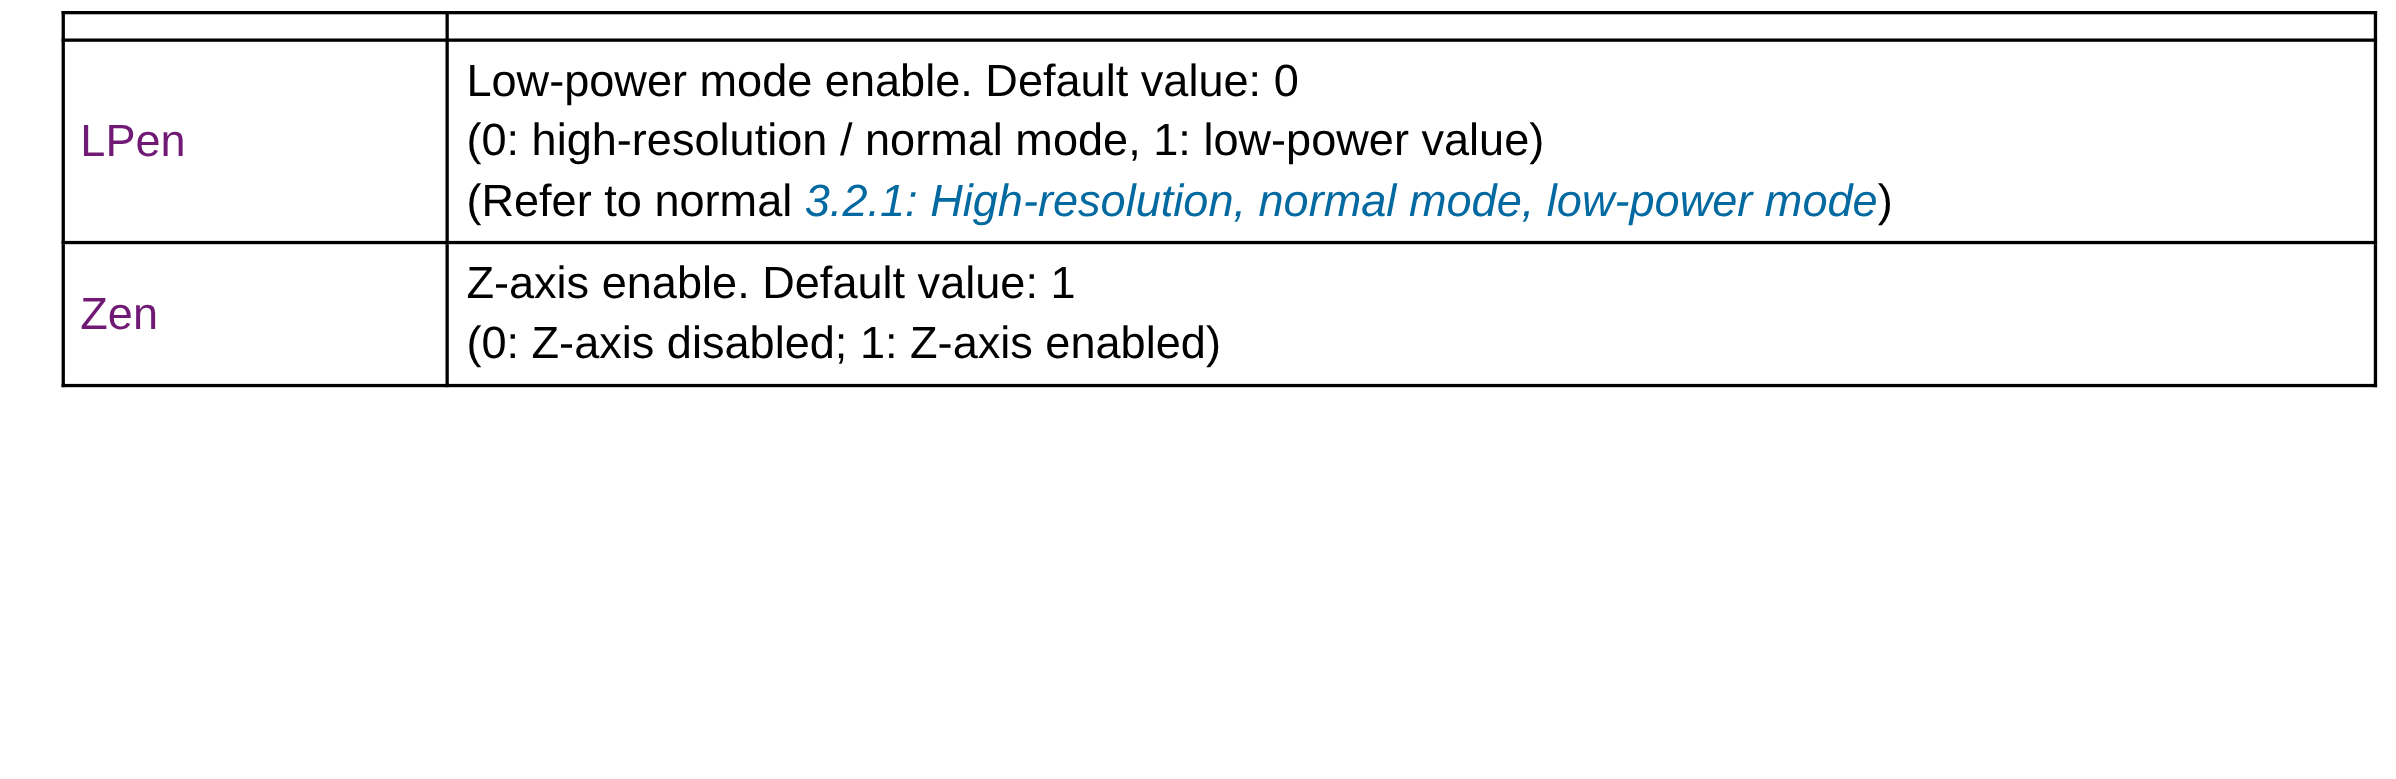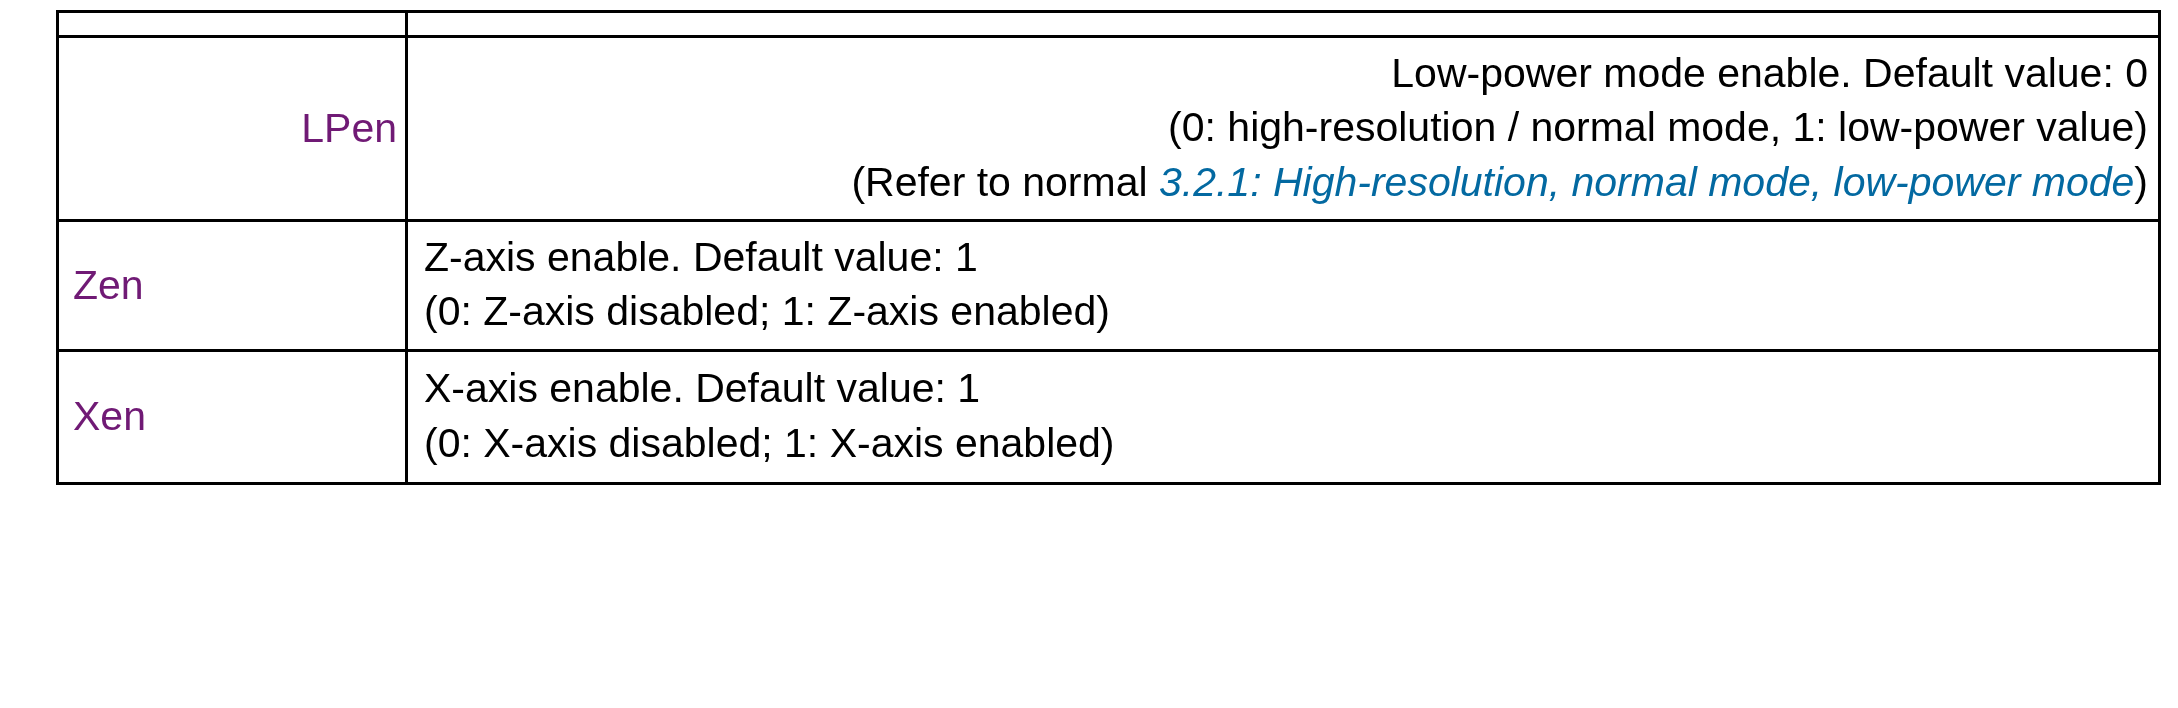--- a/index.html
+++ b/index.html
@@ -74,21 +74,21 @@
     display: block;
     padding: 4px 0 4px 0;
   }
 
   .sec-ref {
     font-style: italic;
     color: #0369a1;
   }
 
   
-  tr.row-lpen td { height: 150px; text-align: right; }
+  tr.row-lpen td { height: 150px; }
   tr.row-zen  td { height: 105px; }
   tr.row-yen  td { height: 110px; }
   tr.row-xen  td { height: 112px; }
 
   
   .watermark {
     position: absolute;
     right: 22px;
     bottom: 6px;
     font-size: 23px;
@@ -128,25 +128,18 @@
 
       <tr class="row-zen">
         <td class="name-cell">Zen</td>
         <td class="desc-cell">
           <span class="desc-line">Z-axis enable. Default value: 1</span>
           <span class="desc-line">(0: Z-axis disabled; 1: Z-axis enabled)</span>
         </td>
       </tr>
 
 
-      <tr class="row-xen">
-        <td class="name-cell">Xen</td>
-        <td class="desc-cell">
-          <span class="desc-line">X-axis enable. Default value: 1</span>
-          <span class="desc-line">(0: X-axis disabled; 1: X-axis enabled)</span>
-        </td>
-      </tr>
 
     </tbody>
   </table>
 
 
 </div>
 
 </body></html>

